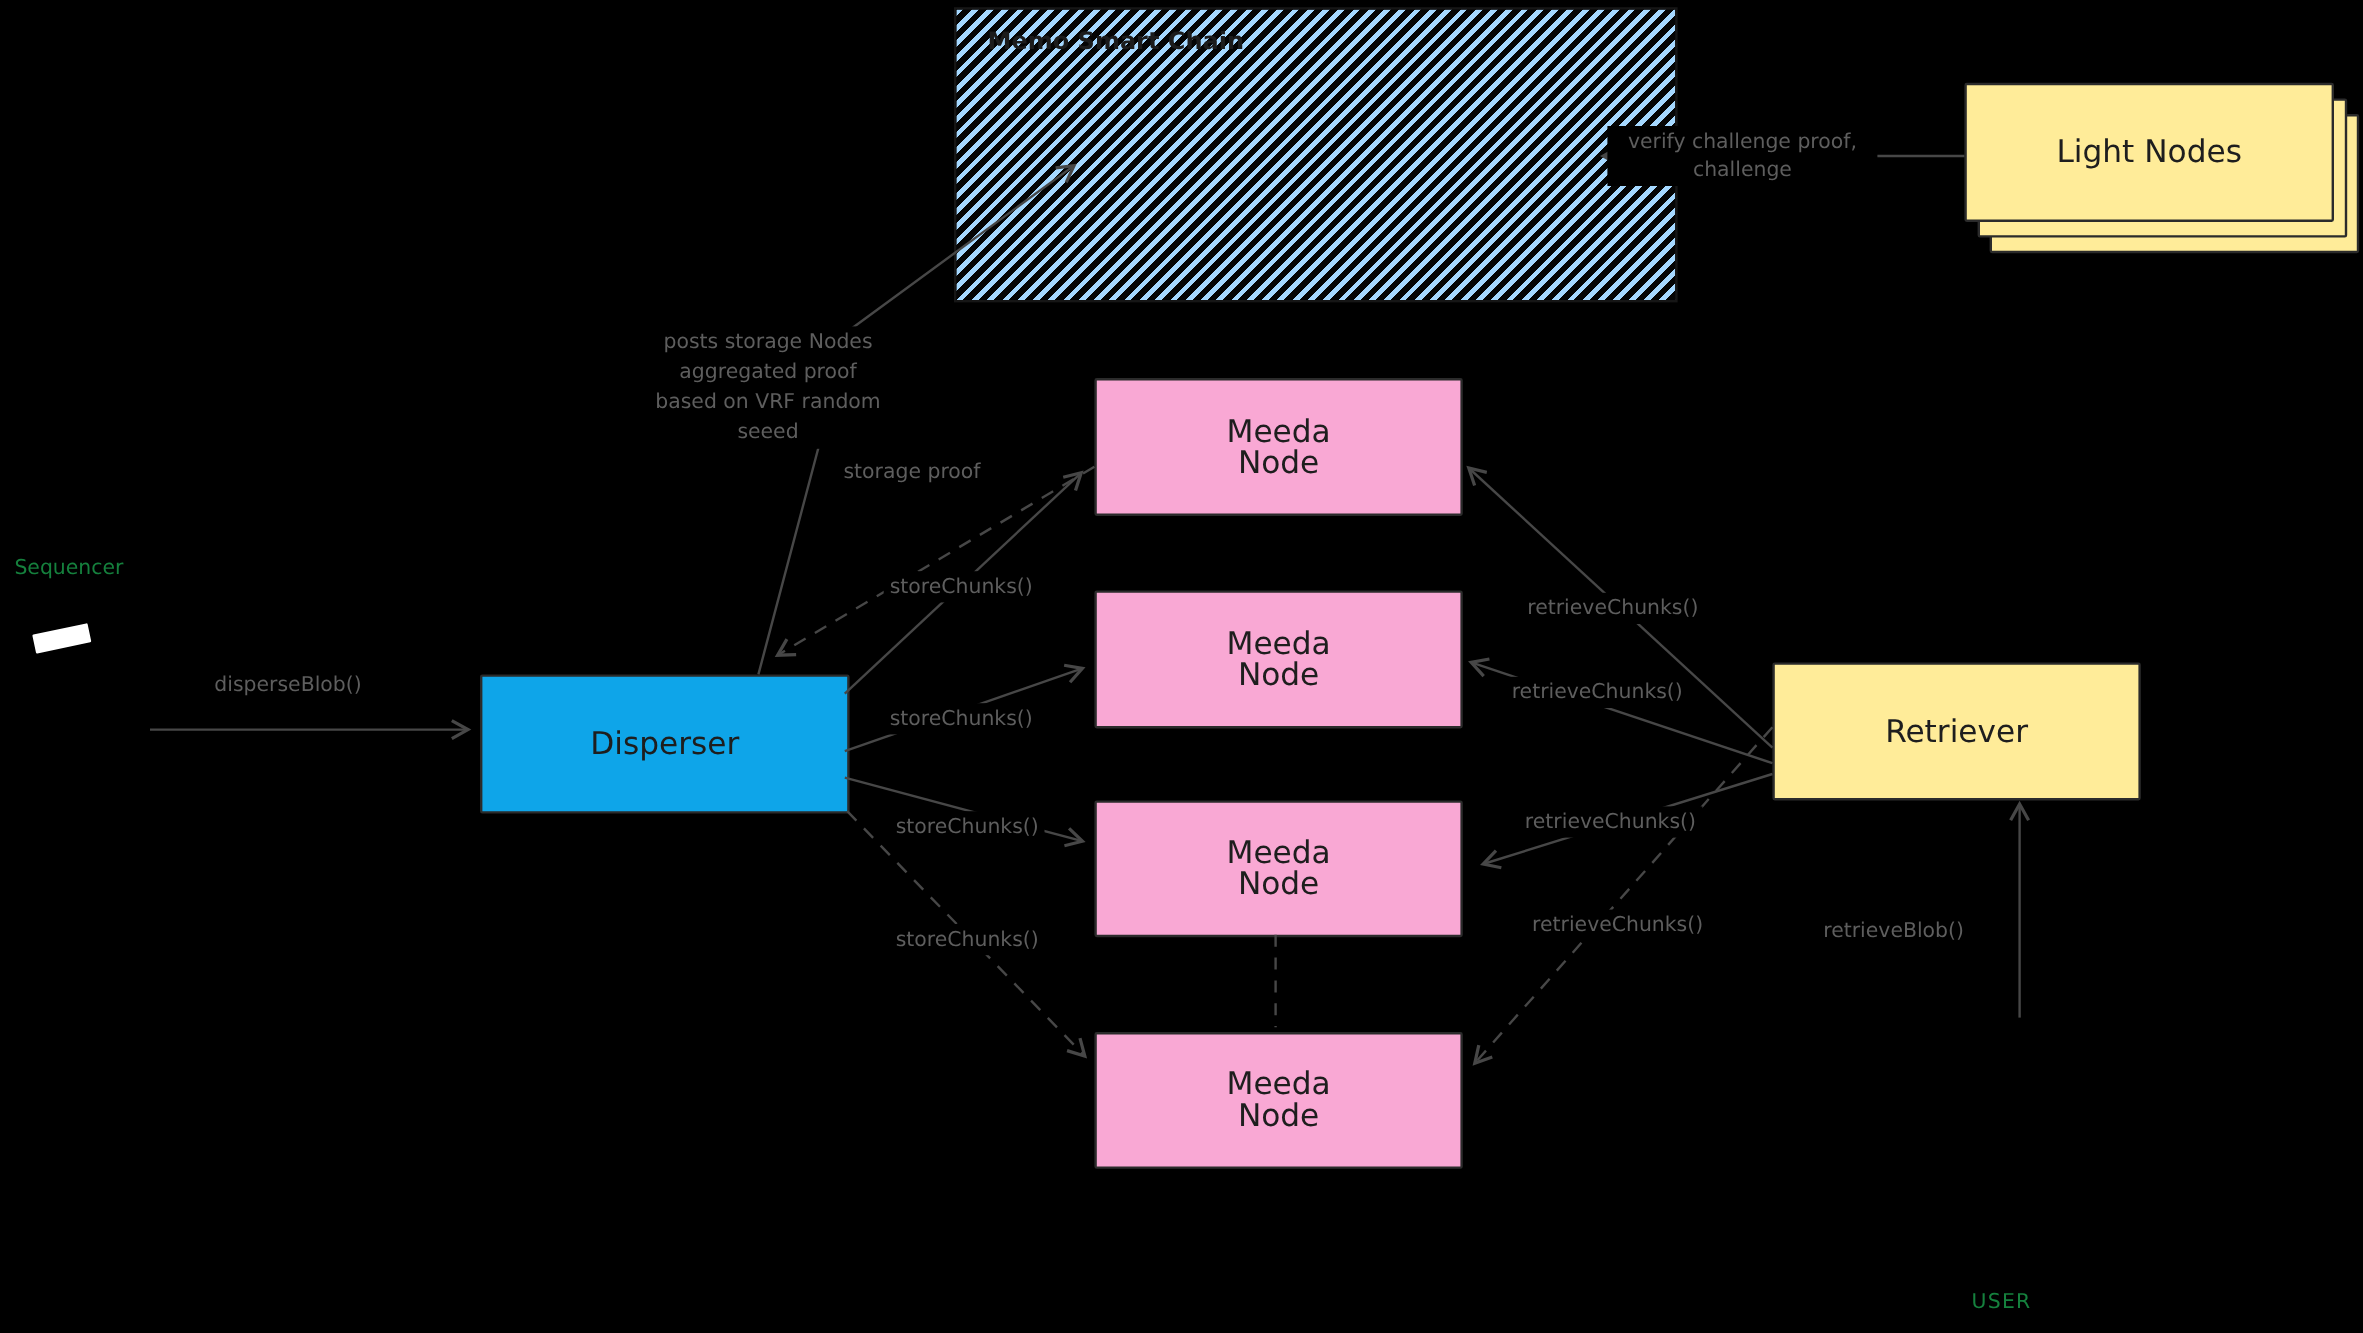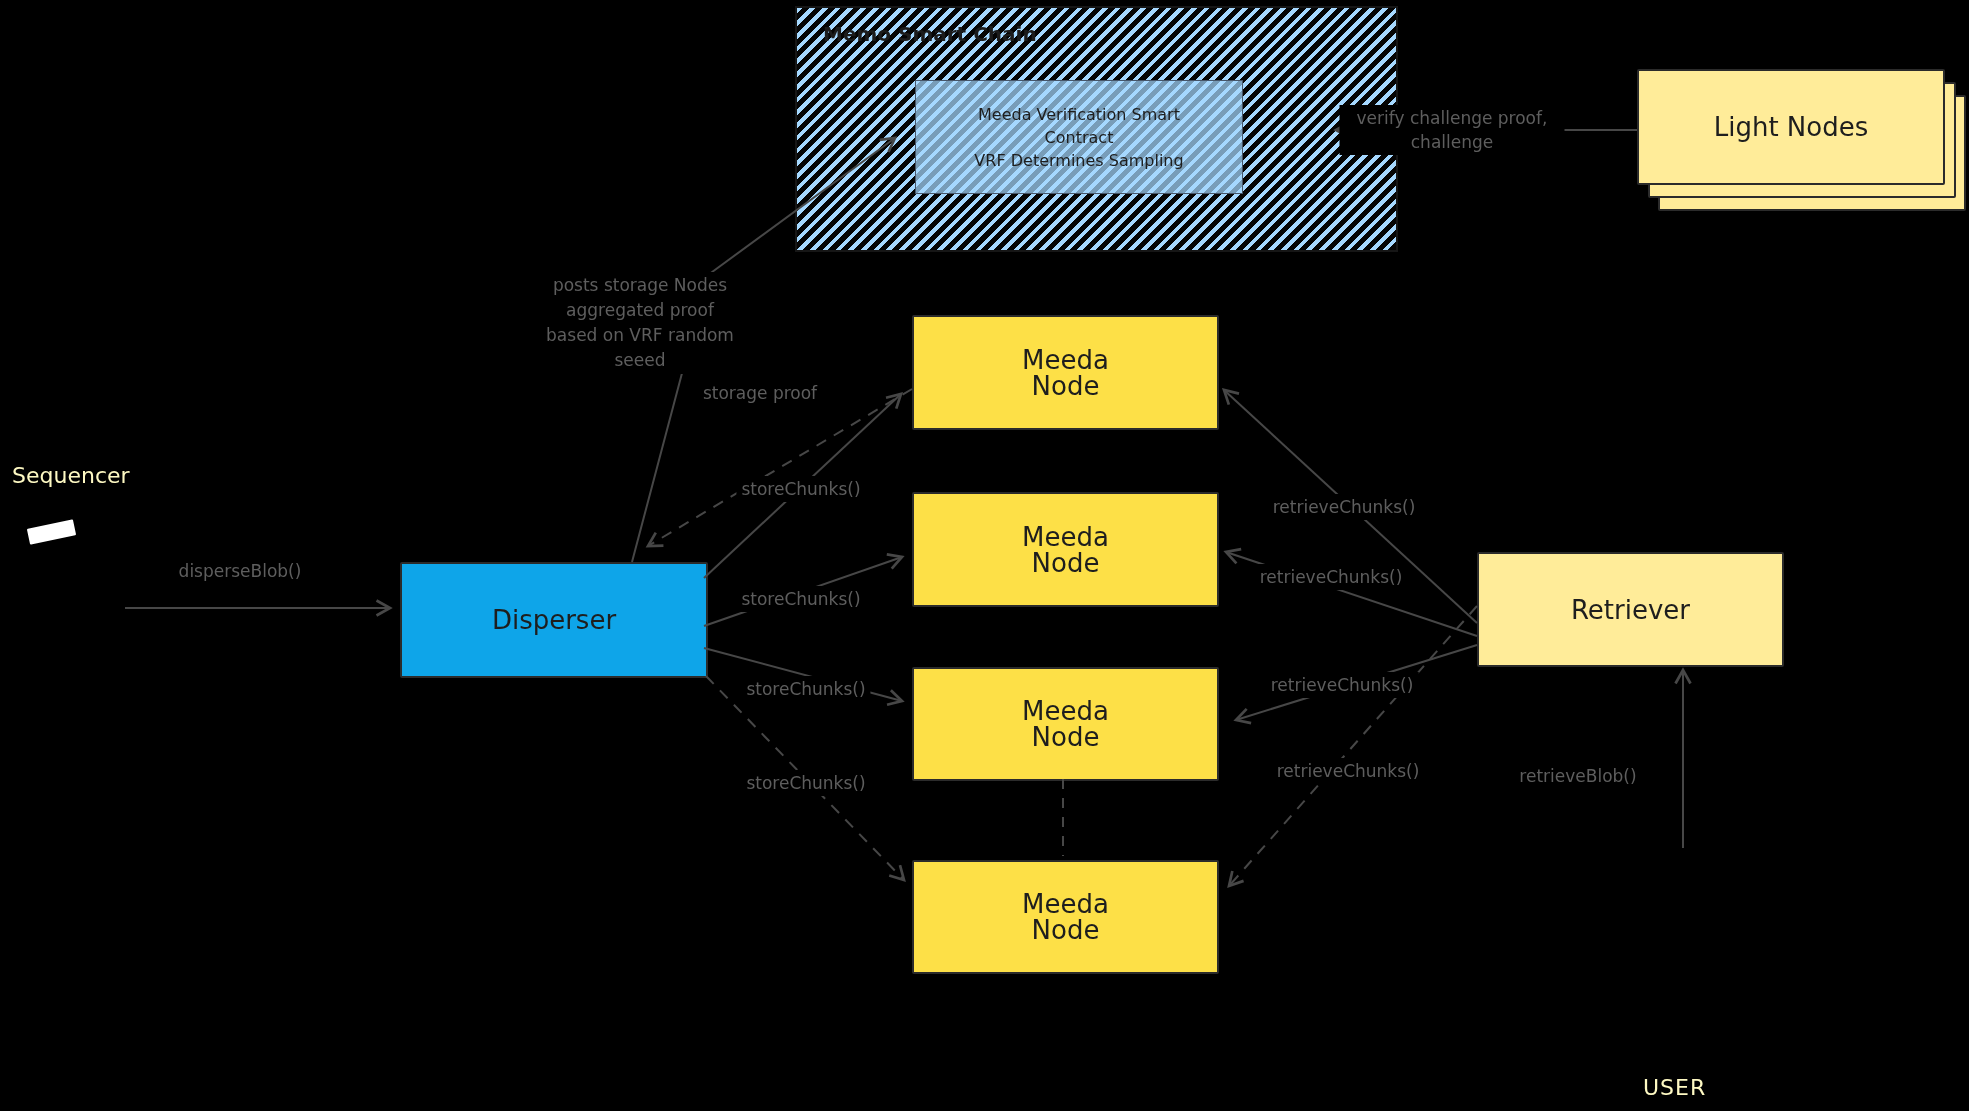--- a/index.html
+++ b/index.html
@@ -3,21 +3,21 @@
 <meta charset="utf-8">
 <style>
   html,body{margin:0;padding:0;background:#000;}
   #canvas{
     position:relative;width:1969px;height:1111px;background:#000;
     font-family:"DejaVu Sans",sans-serif;overflow:hidden;
   }
   .box{position:absolute;display:flex;align-items:center;justify-content:center;
        text-align:center;border:2px solid #2b2b2b;border-radius:2px;
        color:#1e1e1e;font-size:26px;line-height:26px;z-index:1;}
-  .blue{background:#fde047;}
+  .blue{background:#f9a8d4;}
   .pink{background:#0ea5e9;}
   .yellow{background:#ffec99;}
   .hatch{
     position:absolute;left:795px;top:6px;width:603px;height:246px;
     border:2px solid #161616;z-index:1;box-sizing:border-box;
     background:repeating-linear-gradient(135deg,#a5d8ff 0px,#a5d8ff 4px,#050505 4px,#050505 9px);
   }
   .hatch-title{position:absolute;left:26px;top:14px;font-size:20px;color:#1c1c1c;
        font-weight:bold;z-index:2;}
   .contract{
@@ -27,36 +27,31 @@
     color:#1e1e1e;font-size:16px;line-height:23px;z-index:2;text-align:center;
   }
   .stack-back{position:absolute;border:2px solid #2b2b2b;border-radius:2px;z-index:0;}
   svg.wires{position:absolute;left:0;top:0;z-index:2;}
   .edge-label{
     position:absolute;color:#5e5e5e;font-size:17px;line-height:24px;
     background:#000;padding:1px 5px;white-space:nowrap;z-index:3;
     transform:translateX(-50%);text-align:center;
   }
   .multiline{white-space:normal;}
-  .actor-label{position:absolute;color:#fef9c3;font-size:22px;z-index:3;}
+  .actor-label{position:absolute;color:#15803d;font-size:17px;z-index:3;}
   .seq-chip{position:absolute;left:28px;top:524px;width:47px;height:16px;
        background:#fff;transform:rotate(-12deg);z-index:3;border-radius:1px;}
 </style>
 </head>
 <body>
 
 <div id="canvas">
 
   <div class="hatch">
     <div class="hatch-title">Memo Smart Chain</div>
-    <div class="contract">
-      <span>Meeda Verification Smart</span>
-      <span>Contract</span>
-      <span>VRF Determines Sampling</span>
-    </div>
   </div>
 
   <div class="stack-back yellow" style="left:1658px;top:95px;width:304px;height:112px;"></div>
   <div class="stack-back yellow" style="left:1648px;top:82px;width:304px;height:112px;"></div>
   <div class="box yellow" style="left:1637px;top:69px;width:304px;height:112px;">
     <span>Light Nodes</span>
   </div>
 
   <div class="box pink" style="left:400px;top:562px;width:304px;height:112px;">
     <span>Disperser</span>

